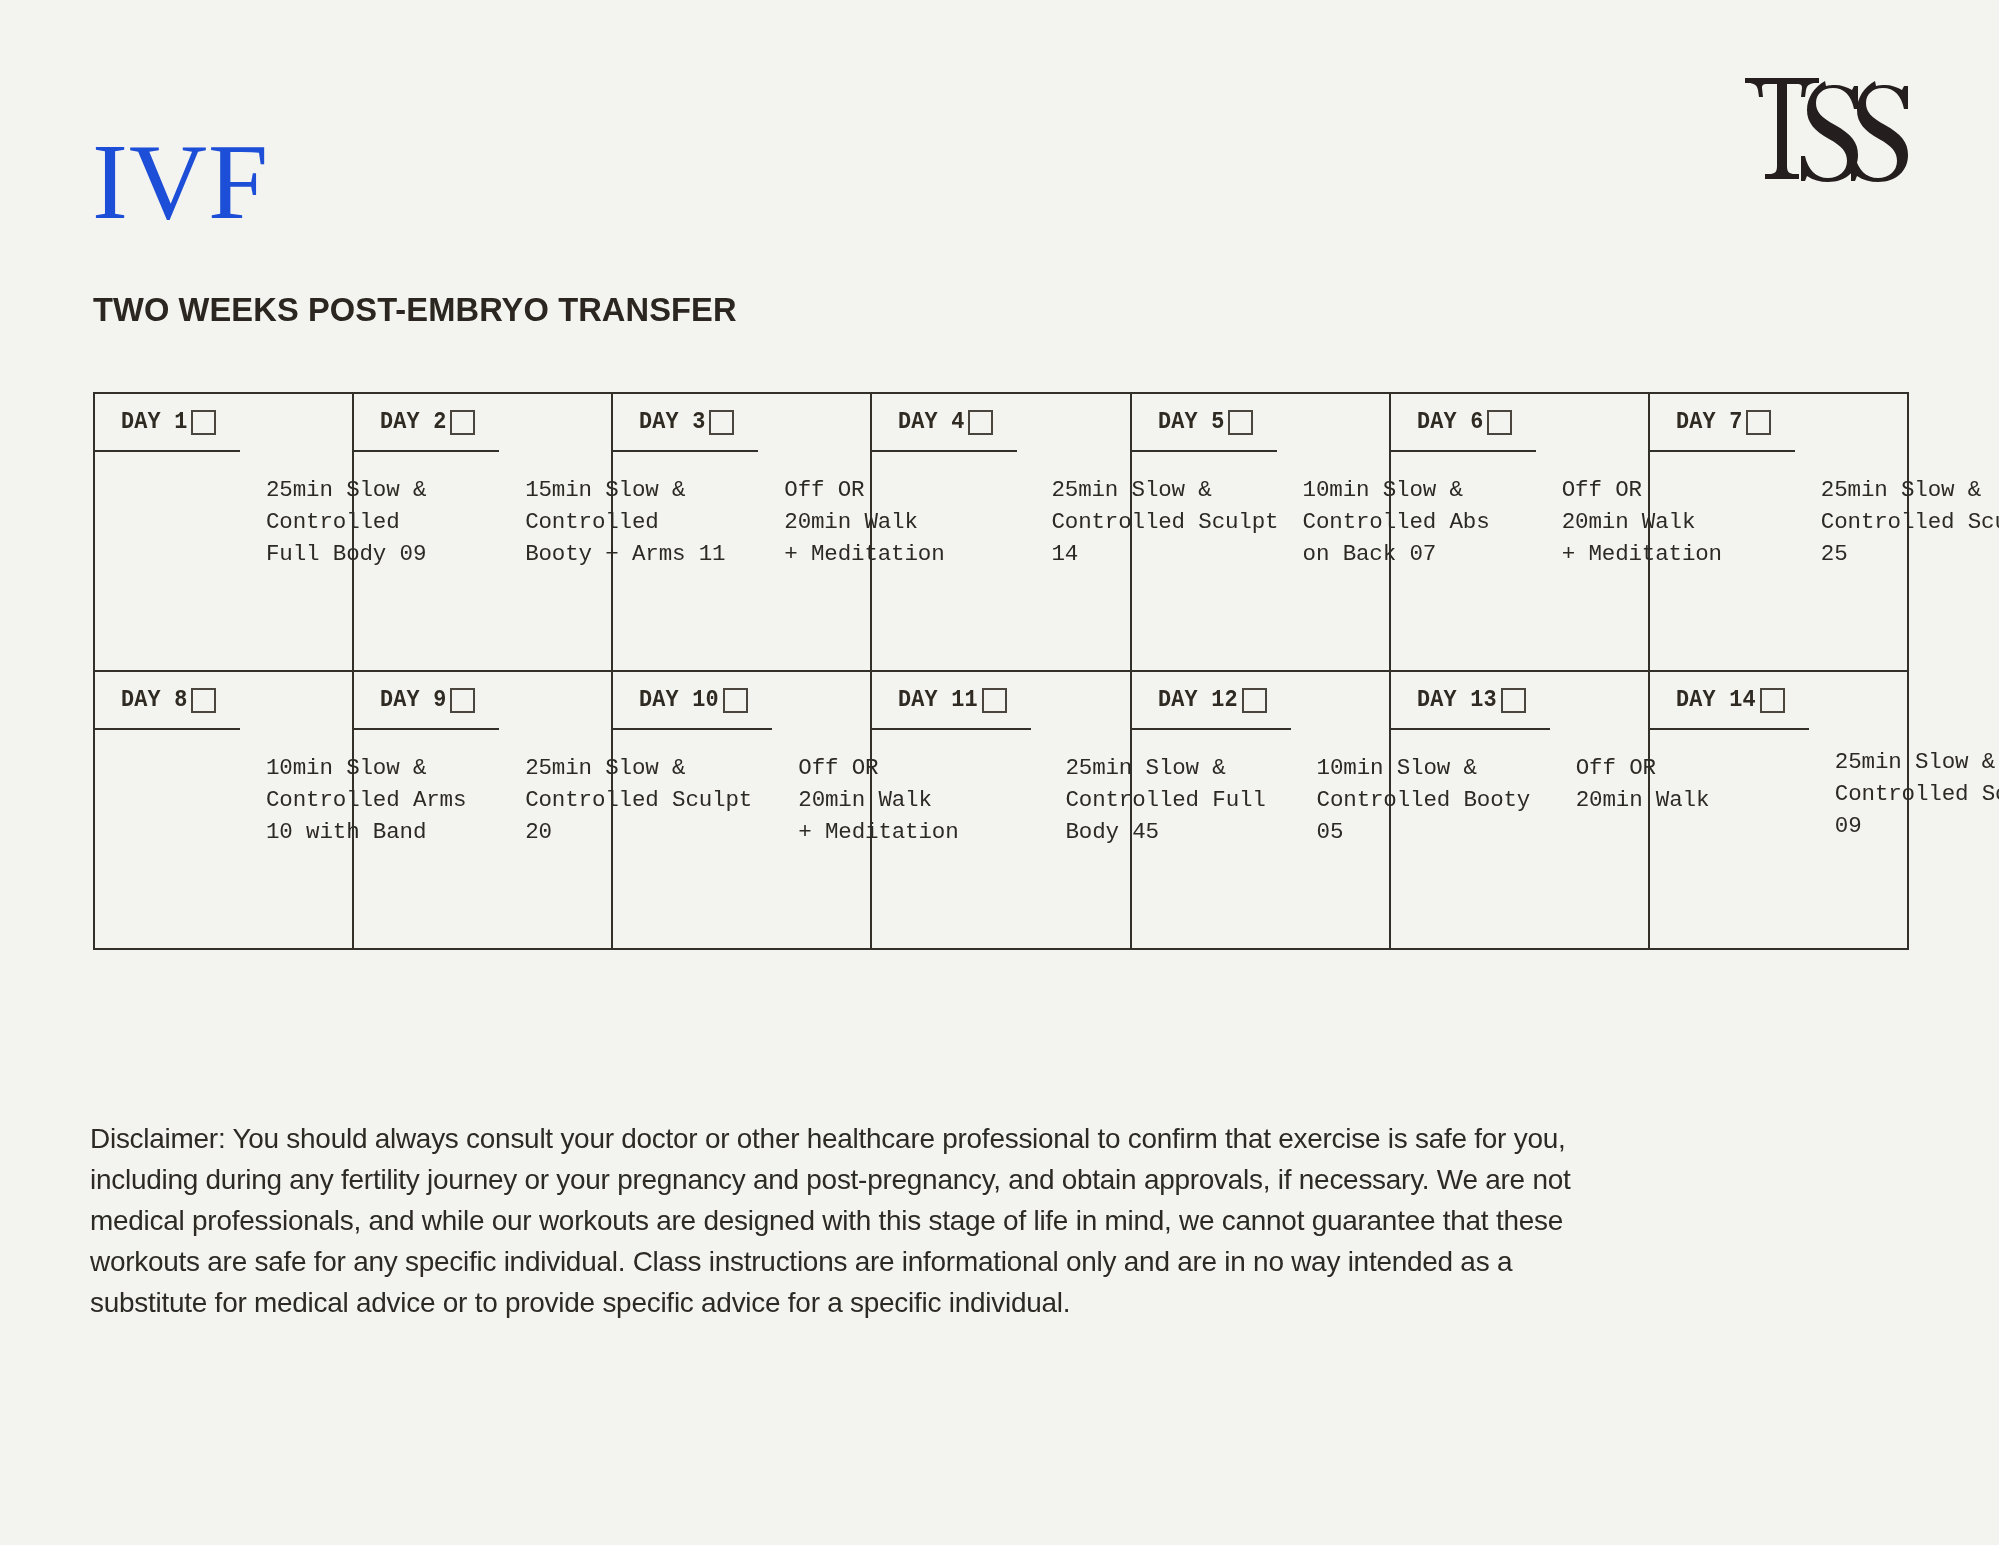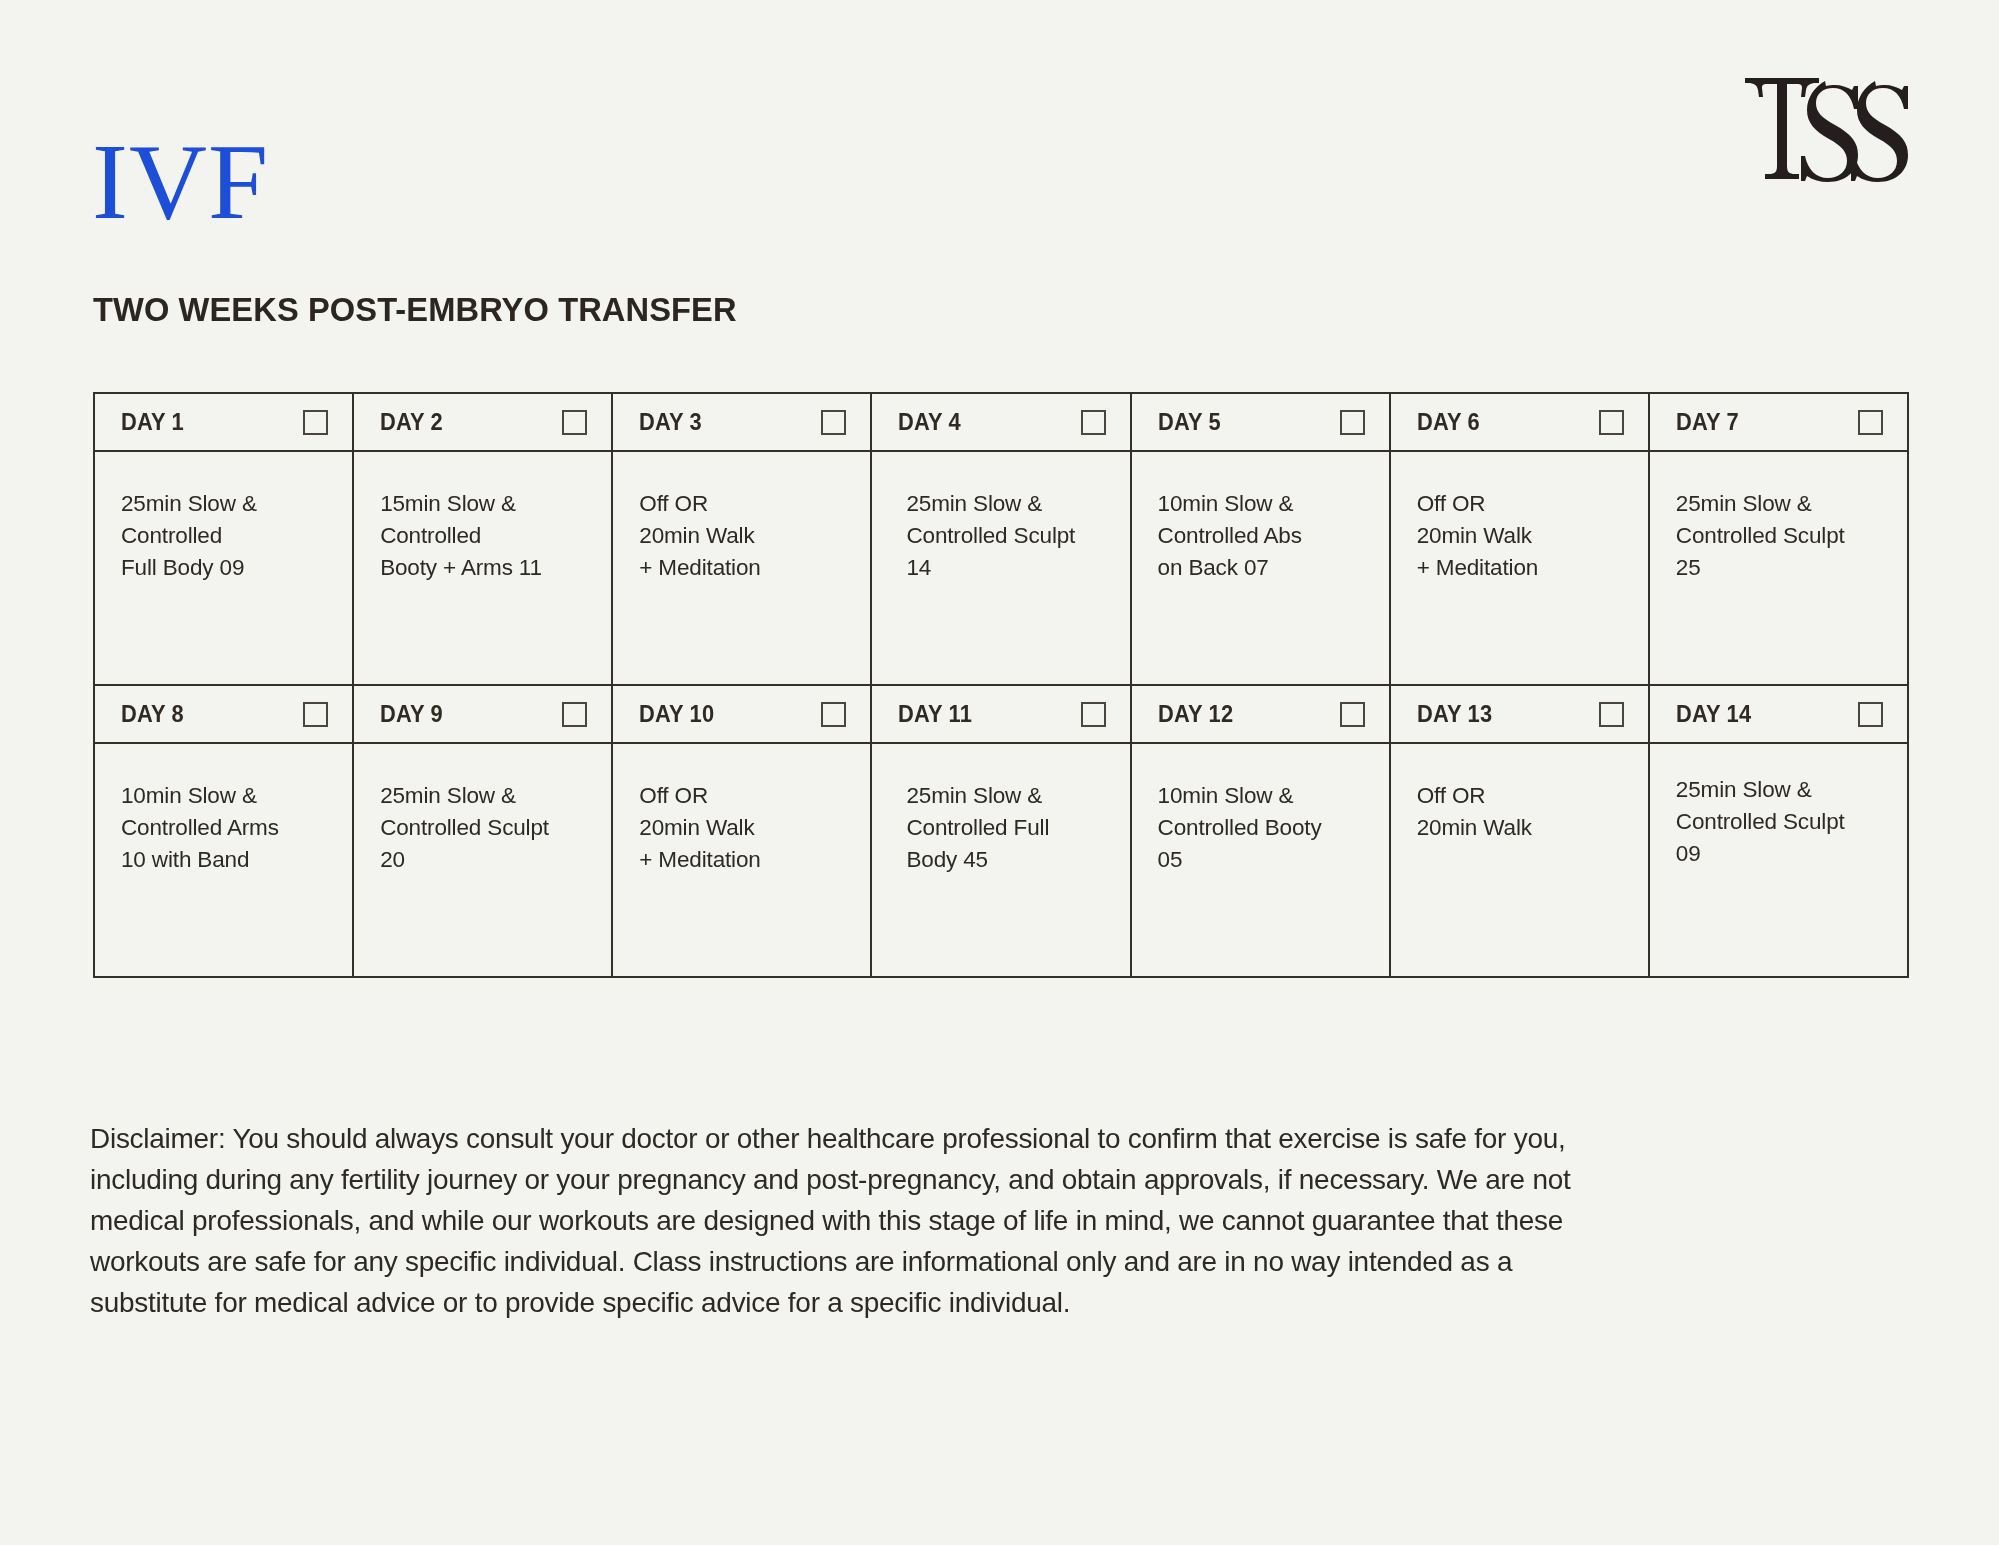--- a/index.html
+++ b/index.html
@@ -71,21 +71,22 @@
   }
   .week.second {
     border-top: none;
   }
 
   .day {
     flex: 1 1 0;
     min-width: 0;
     border-right: 2px solid #33302a;
     display: flex;
-    flex-direction: column;
+    flex-direction: row;
+    font-family: Liberation Mono, monospace;
   }
   .day:last-child { border-right: none; }
 
   .day-head {
     height: 58px;
     border-bottom: 2px solid #33302a;
     display: flex;
     align-items: center;
     justify-content: space-between;
     padding: 0 24px 0 26px;
@@ -108,20 +109,21 @@
     box-sizing: border-box;
     flex: 0 0 auto;
     background: transparent;
   }
 
   .day-body {
     flex: 1 1 auto;
     height: 232px;
     padding: 36px 18px 0 26px;
     box-sizing: border-box;
+    margin-top: 44px;
   }
 
   .day-body .line {
     font-size: 22.5px;
     line-height: 32px;
     letter-spacing: -0.15px;
     color: #2d2a24;
     white-space: nowrap;
   }
 

